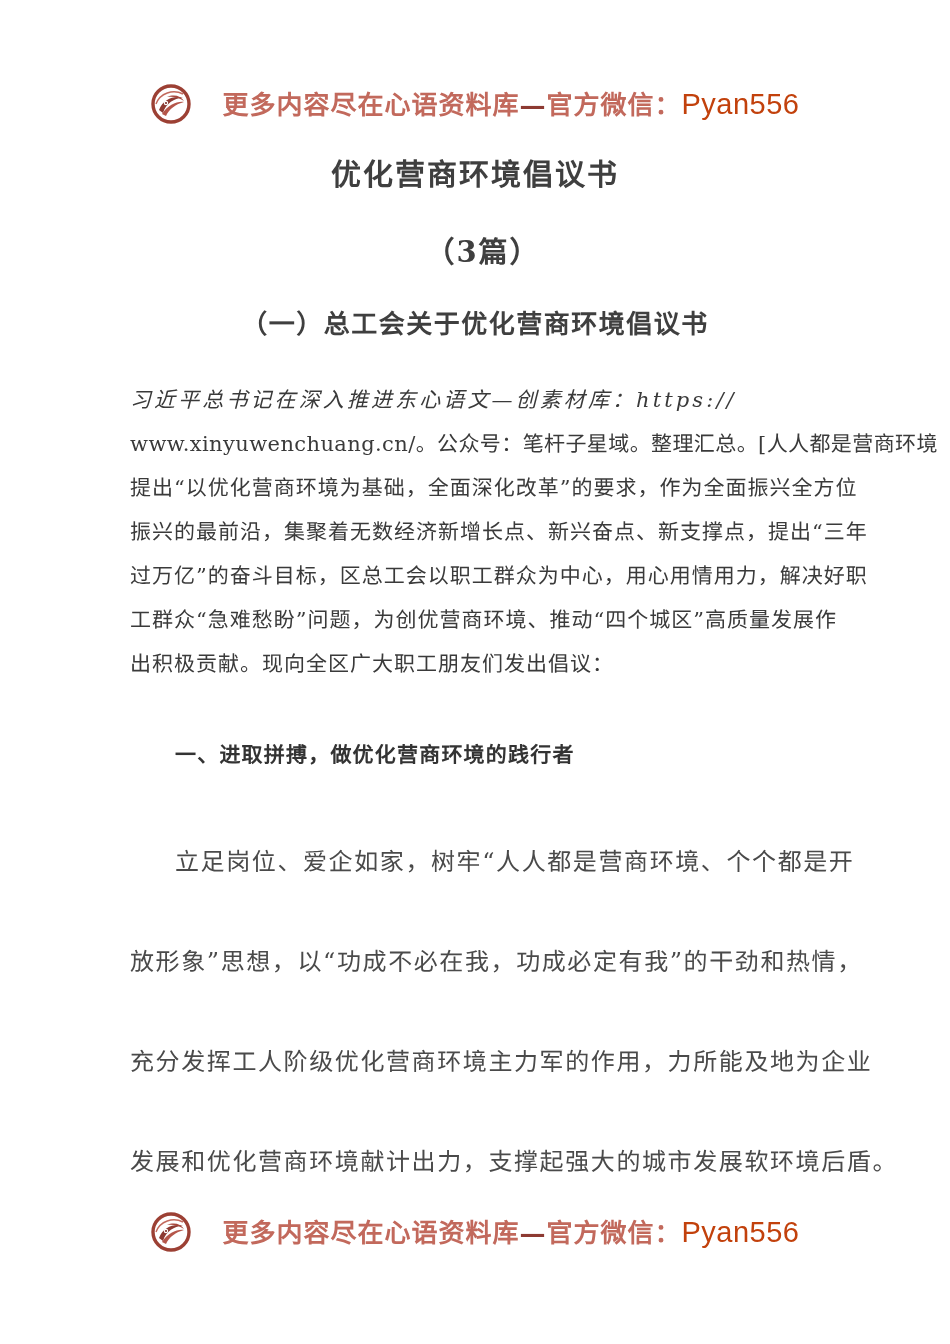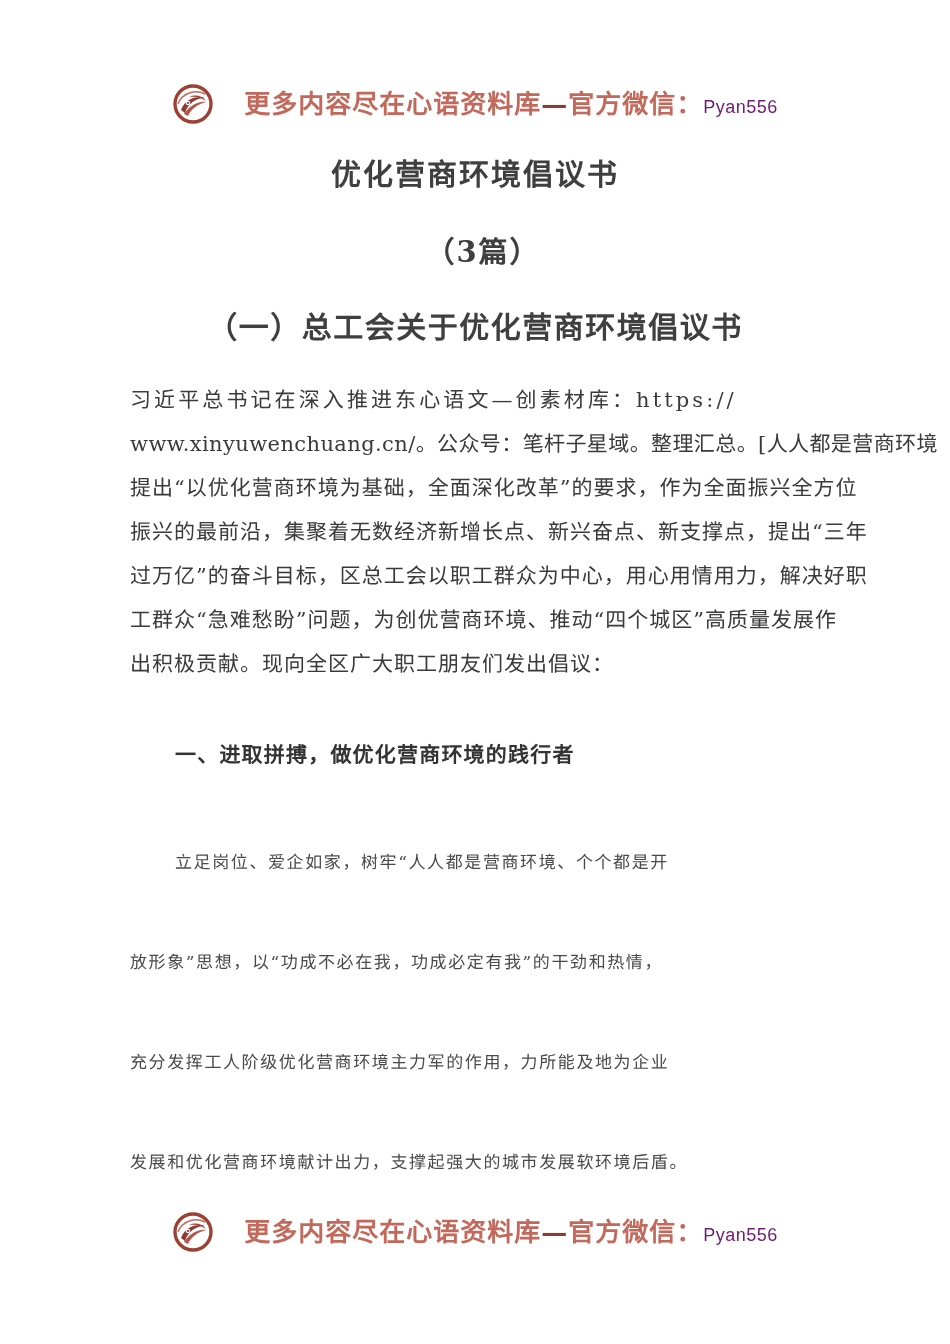--- a/index.html
+++ b/index.html
@@ -54,23 +54,23 @@
     font-weight: 700;
     letter-spacing: 1px;
     white-space: nowrap;
     line-height: 1;
   }
   .banner-text .t1 { color: #c2695c; margin-left: 24px; }
   .banner-text .t2 { color: #8d3a32; }
   .banner-text .t3 { color: #c2695c; }
   .banner-text .t4 {
     font-family: "Liberation Sans", "DejaVu Sans", sans-serif;
-    color: #701a75;
+    color: #c2410c;
     font-weight: 400;
-    font-size: 18px;
+    font-size: 29px;
     letter-spacing: 0.5px;
   }
 
   
   .doc-title {
     position: absolute;
     left: 0;
     top: 150px;
     width: 950px;
     text-align: center;
@@ -91,21 +91,21 @@
     letter-spacing: 2px;
     color: #3f3f3f;
     font-family: "DejaVu Serif", "Liberation Serif", serif;
   }
   .section-title {
     position: absolute;
     left: 0;
     top: 303px;
     width: 950px;
     text-align: center;
-    font-size: 30px;
+    font-size: 26px;
     font-weight: 700;
     letter-spacing: 1.5px;
     color: #3f3f3f;
     font-family: "DejaVu Serif", "Liberation Serif", serif;
   }
 
   
   .body-block {
     position: absolute;
     left: 130px;
@@ -118,20 +118,21 @@
     color: #3a3a3a;
     white-space: nowrap;
     font-family: "DejaVu Serif", "Liberation Serif", serif;
   }
   .para-1 .line {
     height: 44px;
     line-height: 44px;
   }
   .para-1 .line.tracked {
     letter-spacing: 3.1px;
+    font-style: italic;
   }
   .para-1 .line.mono-ish {
     letter-spacing: 0.4px;
   }
   .para-1 .line.just {
     letter-spacing: 1.0px;
   }
 
   .heading-bold {
     position: absolute;
@@ -146,21 +147,21 @@
   }
 
   .para-2 {
     top: 812px;
   }
   .para-2 .line {
     height: 100px;
     line-height: 100px;
     letter-spacing: 1.6px;
     color: #4a4a4a;
-    font-size: 17px;
+    font-size: 24px;
   }
   .para-2 .line.indent {
     padding-left: 45px;
   }
 </style>
 </head>
 <body>
 
 <div class="page">
 

